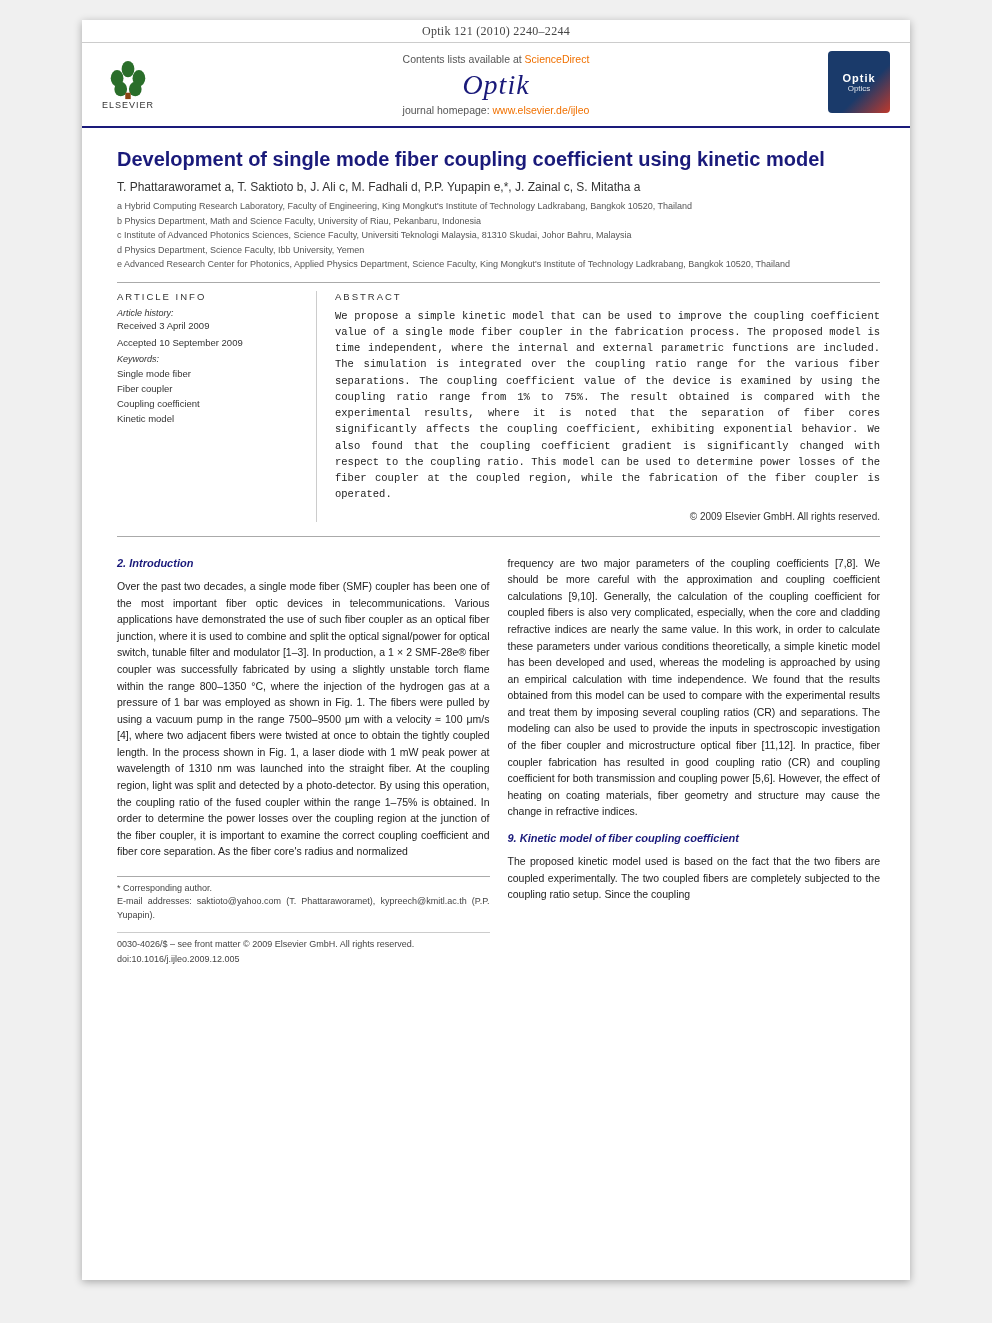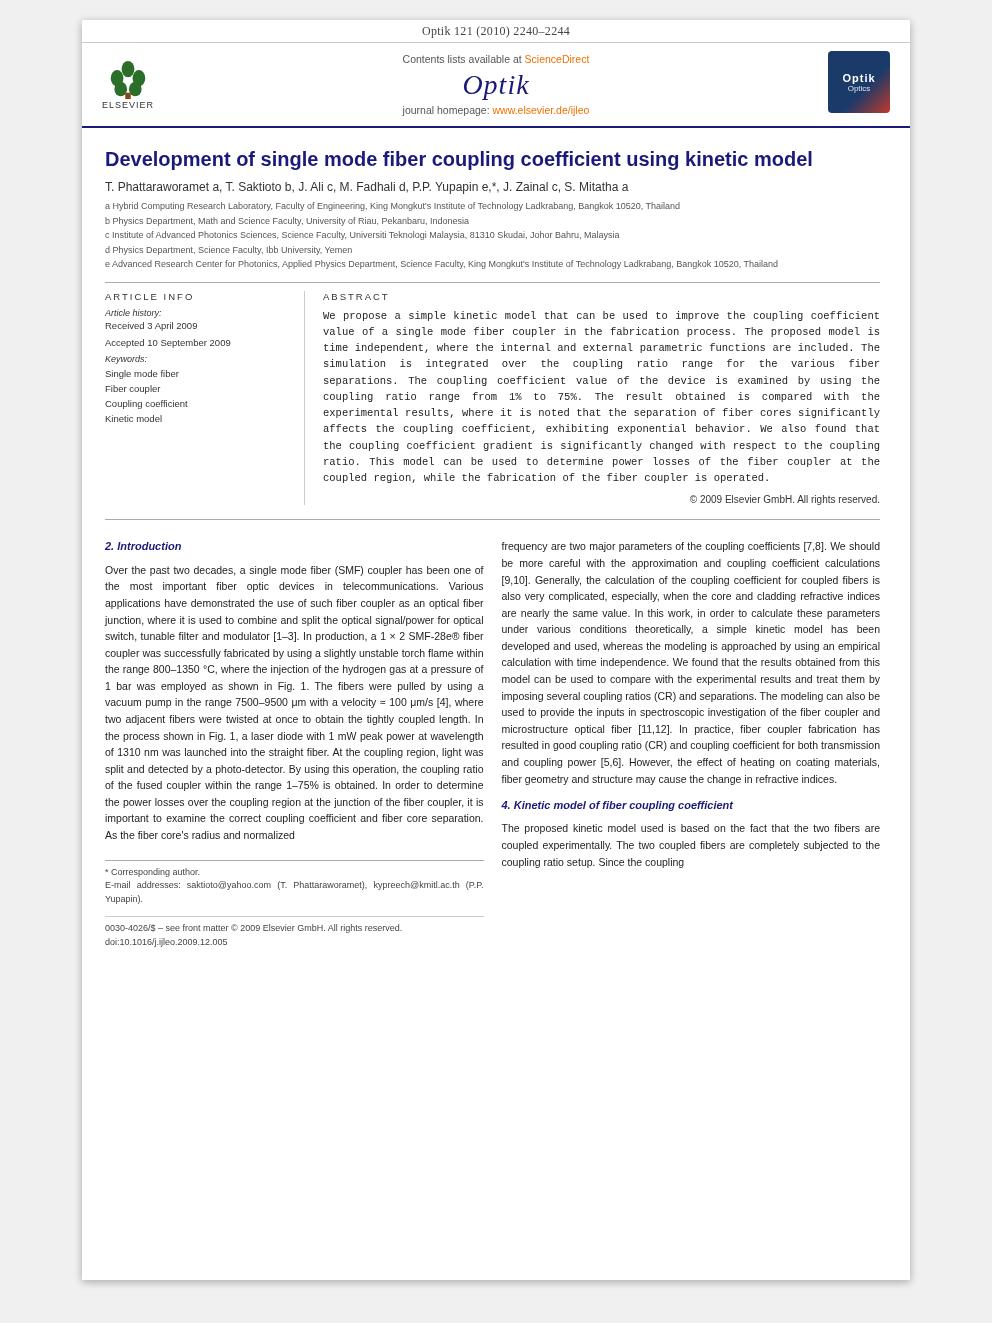--- a/index.html
+++ b/index.html
@@ -104,21 +104,21 @@
       font-size: 11px;
       font-weight: bold;
       letter-spacing: 1px;
     }
     .optik-badge .badge-sub {
       font-size: 8px;
       opacity: 0.85;
     }
     
     .article-body {
-      padding: 18px 30px 20px 23px;
+      padding: 18px 30px 20px 35px;
     }
     .article-title {
       font-size: 20px;
       font-weight: bold;
       color: #1a1a7a;
       margin-bottom: 8px;
       line-height: 1.3;
       font-family: Arial, Helvetica, sans-serif;
     }
     .authors {
@@ -349,21 +349,21 @@
         </div>
 
         <div class="footer-bar">
           <div>0030-4026/$ – see front matter © 2009 Elsevier GmbH. All rights reserved.</div>
           <div>doi:10.1016/j.ijleo.2009.12.005</div>
         </div>
       </div>
 
       <div class="col-right">
         <div class="body-text">frequency are two major parameters of the coupling coefficients [7,8]. We should be more careful with the approximation and coupling coefficient calculations [9,10]. Generally, the calculation of the coupling coefficient for coupled fibers is also very complicated, especially, when the core and cladding refractive indices are nearly the same value. In this work, in order to calculate these parameters under various conditions theoretically, a simple kinetic model has been developed and used, whereas the modeling is approached by using an empirical calculation with time independence. We found that the results obtained from this model can be used to compare with the experimental results and treat them by imposing several coupling ratios (CR) and separations. The modeling can also be used to provide the inputs in spectroscopic investigation of the fiber coupler and microstructure optical fiber [11,12]. In practice, fiber coupler fabrication has resulted in good coupling ratio (CR) and coupling coefficient for both transmission and coupling power [5,6]. However, the effect of heating on coating materials, fiber geometry and structure may cause the change in refractive indices.</div>
-        <div class="section-title" style="margin-top:10px;">4.  Kinetic model of fiber coupling coefficient</div>
+        <div class="section-title" style="margin-top:10px;">9.  Kinetic model of fiber coupling coefficient</div>
         <div class="body-text">The proposed kinetic model used is based on the fact that the two fibers are coupled experimentally. The two coupled fibers are completely subjected to the coupling ratio setup. Since the coupling</div>
       </div>
 
     </div>
 
   </div>
 
 </div>
 
 </body></html>

